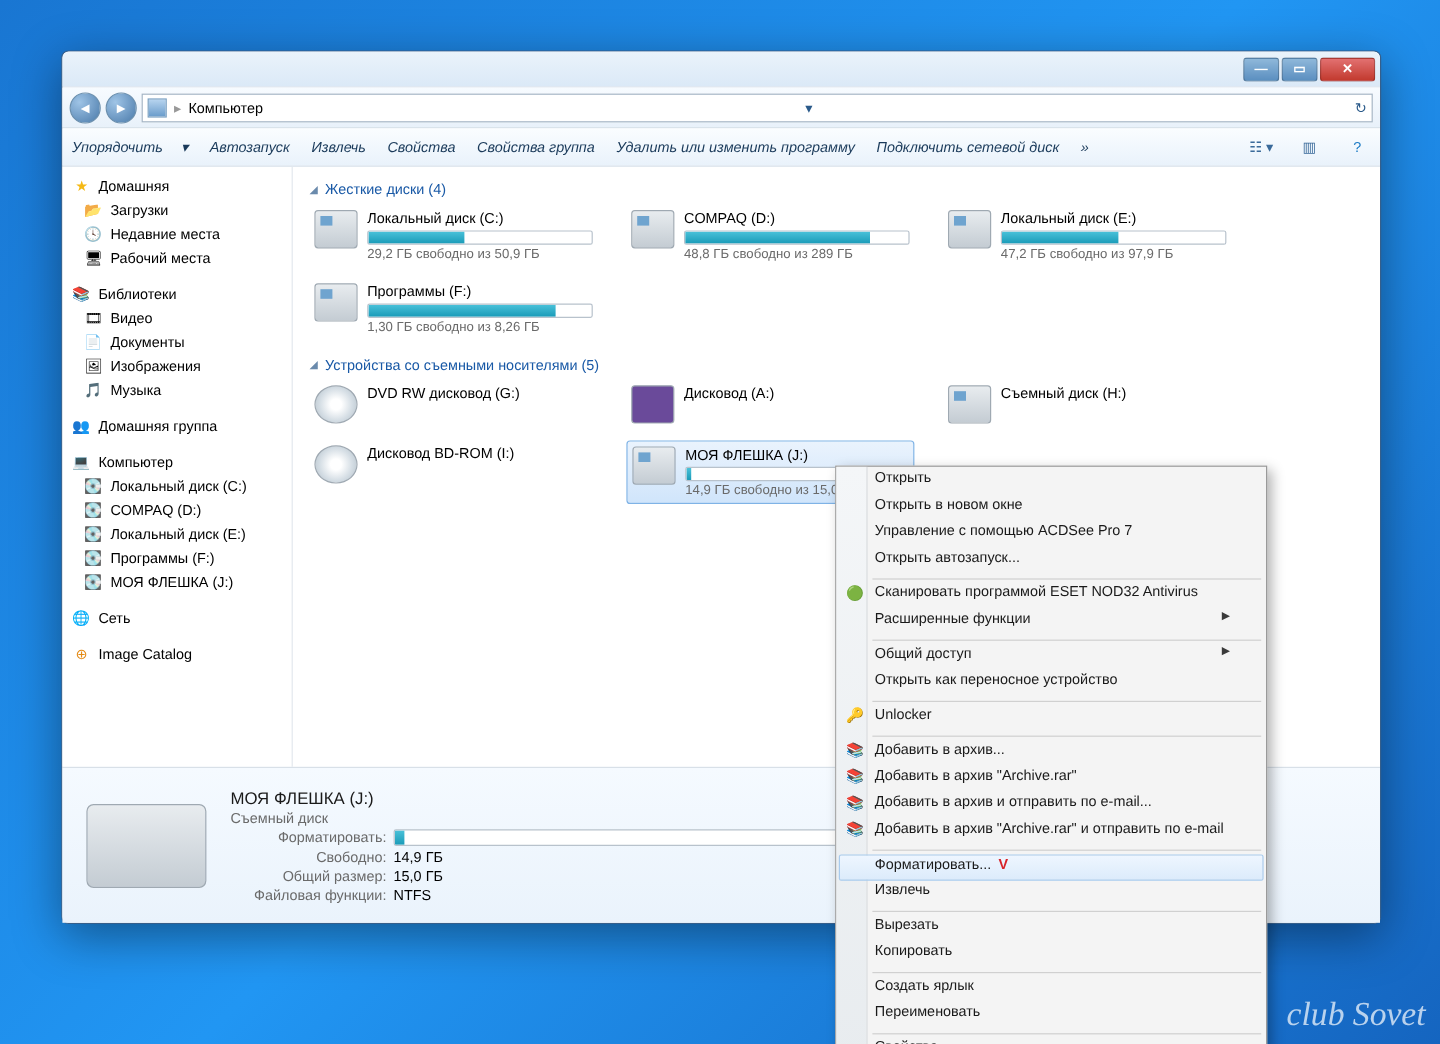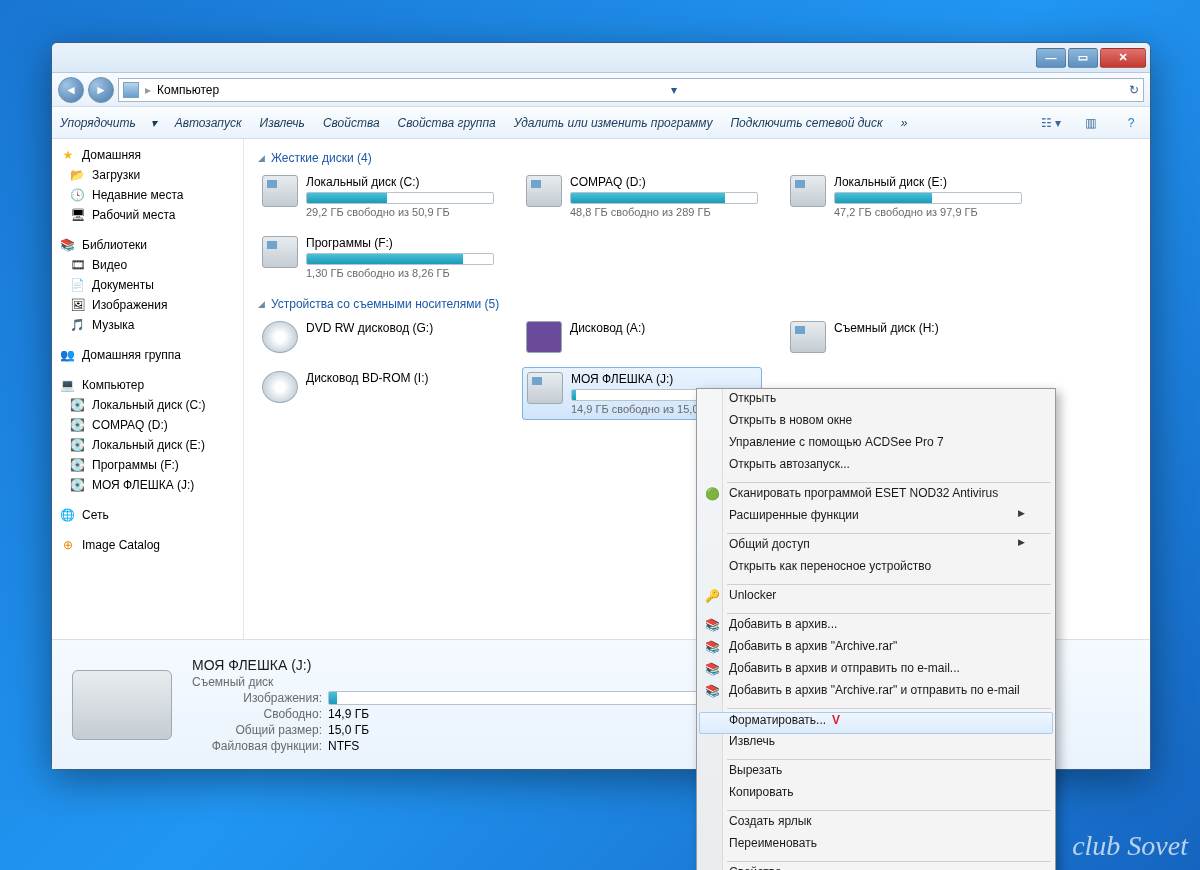--- a/index.html
+++ b/index.html
@@ -296,21 +296,21 @@
         </div>
     </div>
   </div>
 
   <div class="details">
     <div class="bigico"></div>
     <div class="meta">
       <div class="title">МОЯ ФЛЕШКА (J:)</div>
       <div class="sub">Съемный диск</div>
       <div class="kv">
-          <span class="k">Изображения:</span>
+          <span class="k">Форматировать:</span>
           <div class="usagebar">
             <div class="usagefill"></div>
           </div>
         </div>
       <div class="kv">
           <span class="k">Свободно:</span>
           <span>14,9 ГБ</span>
         </div>
       <div class="kv">
           <span class="k">Общий размер:</span>

